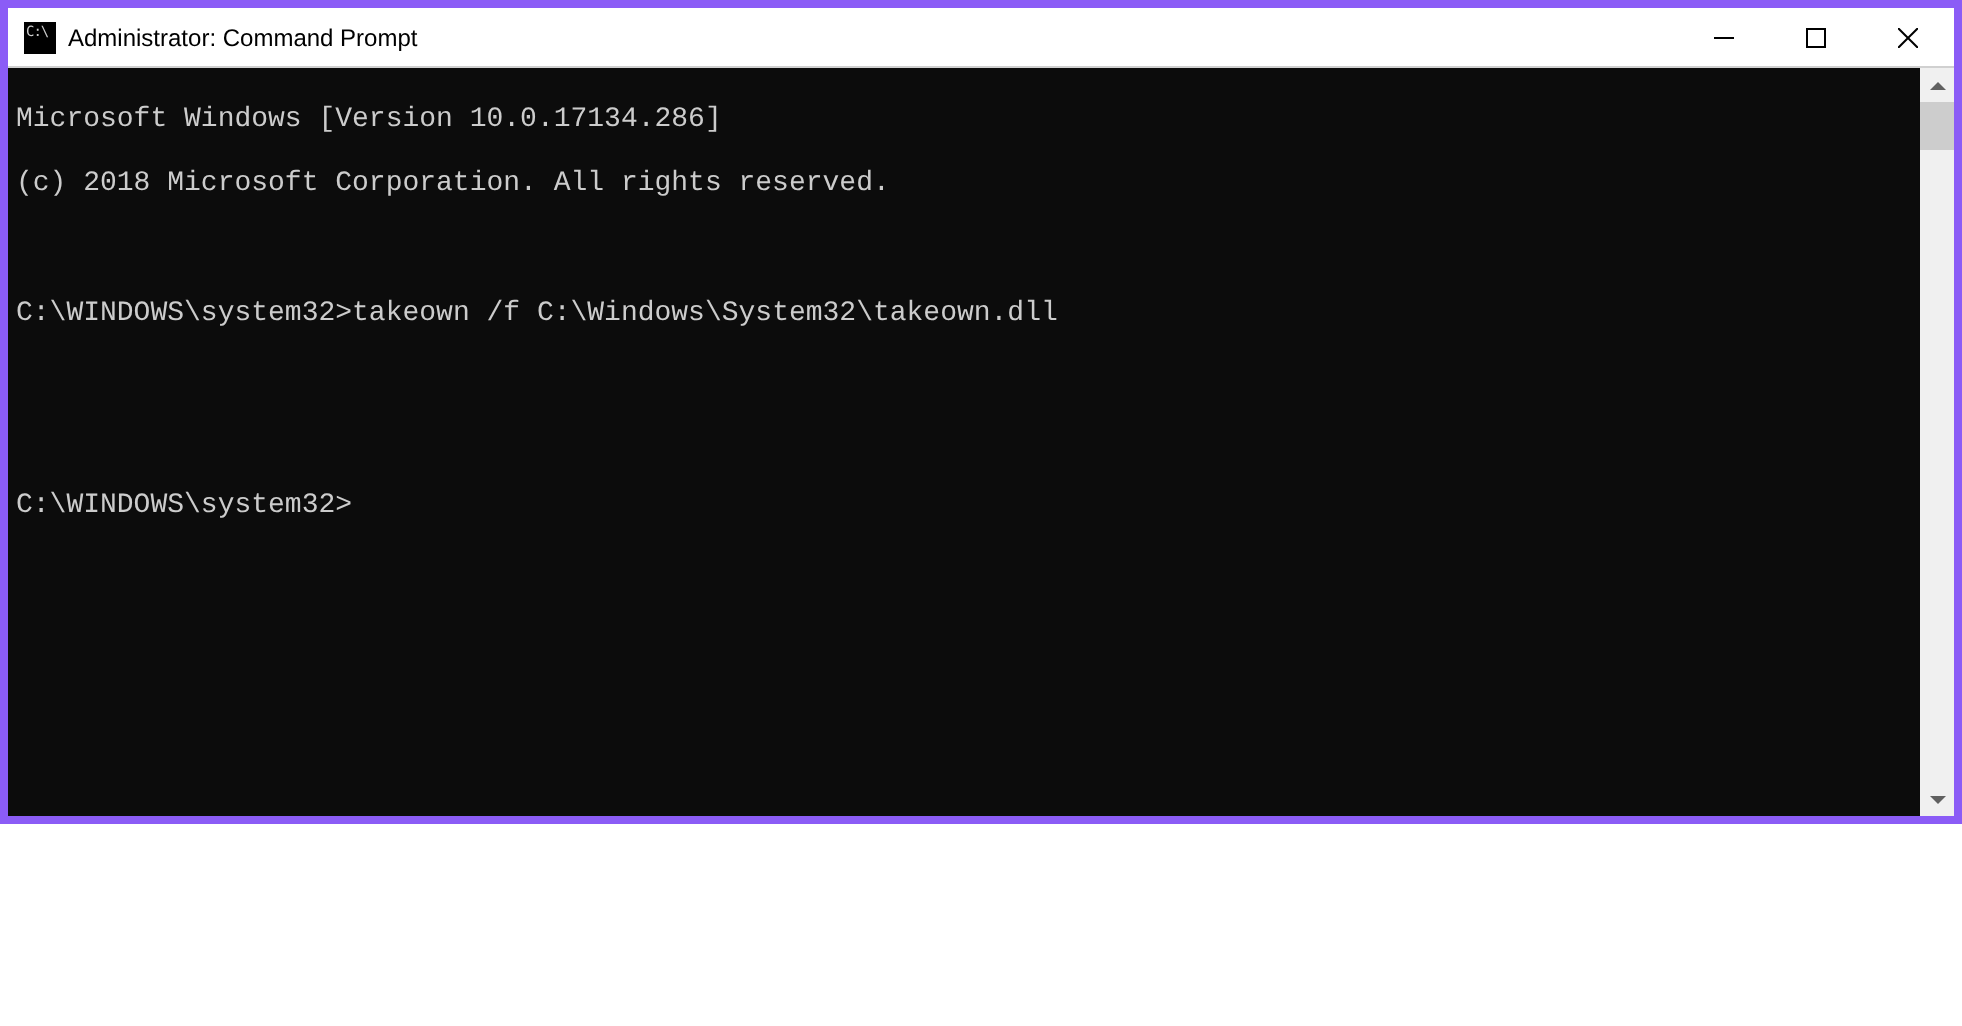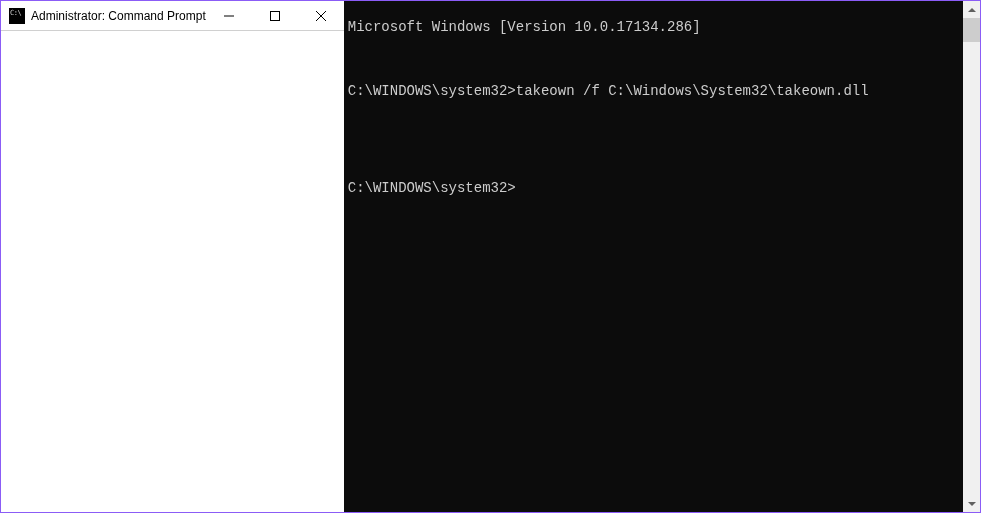--- a/index.html
+++ b/index.html
@@ -5,24 +5,24 @@
     * { margin: 0; padding: 0; box-sizing: border-box; }
     body {
       width: 981px;
       height: 513px;
       background: #fff;
       font-family: "Segoe UI", Tahoma, sans-serif;
       overflow: hidden;
     }
     .window {
       width: 981px;
-      height: 513px;
-      border: 1px solid #8b5cf6;
+      height: 412px;
+      border: 4px solid #8b5cf6;
       display: flex;
-      flex-direction: row;
+      flex-direction: column;
       background: #fff;
     }
     .titlebar {
       height: 30px;
       background: #fff;
       display: flex;
       align-items: center;
       border-bottom: 1px solid #d0d0d0;
       flex-shrink: 0;
     }
@@ -149,20 +149,21 @@
             <line x1="0" y1="0" x2="10" y2="10"></line>
             <line x1="10" y1="0" x2="0" y2="10"></line>
           </svg>
       </button>
     </div>
   </div>
 
   <div class="console-wrap">
     <div class="console">
 <span class="line">Microsoft Windows [Version 10.0.17134.286]</span>
+<span class="line">(c) 2018 Microsoft Corporation. All rights reserved.</span>
 <span class="line"></span>
 <span class="line"><span>C:\WINDOWS\system32&gt;</span><span>takeown /f C:\Windows\System32\takeown.dll</span></span>
 <span class="line"></span>
 <span class="line"></span>
 <span class="line"><span>C:\WINDOWS\system32&gt;</span></span>
     </div>
 
     <div class="scrollbar">
       <div class="sb-btn">
         <svg viewBox="0 0 8 8">

